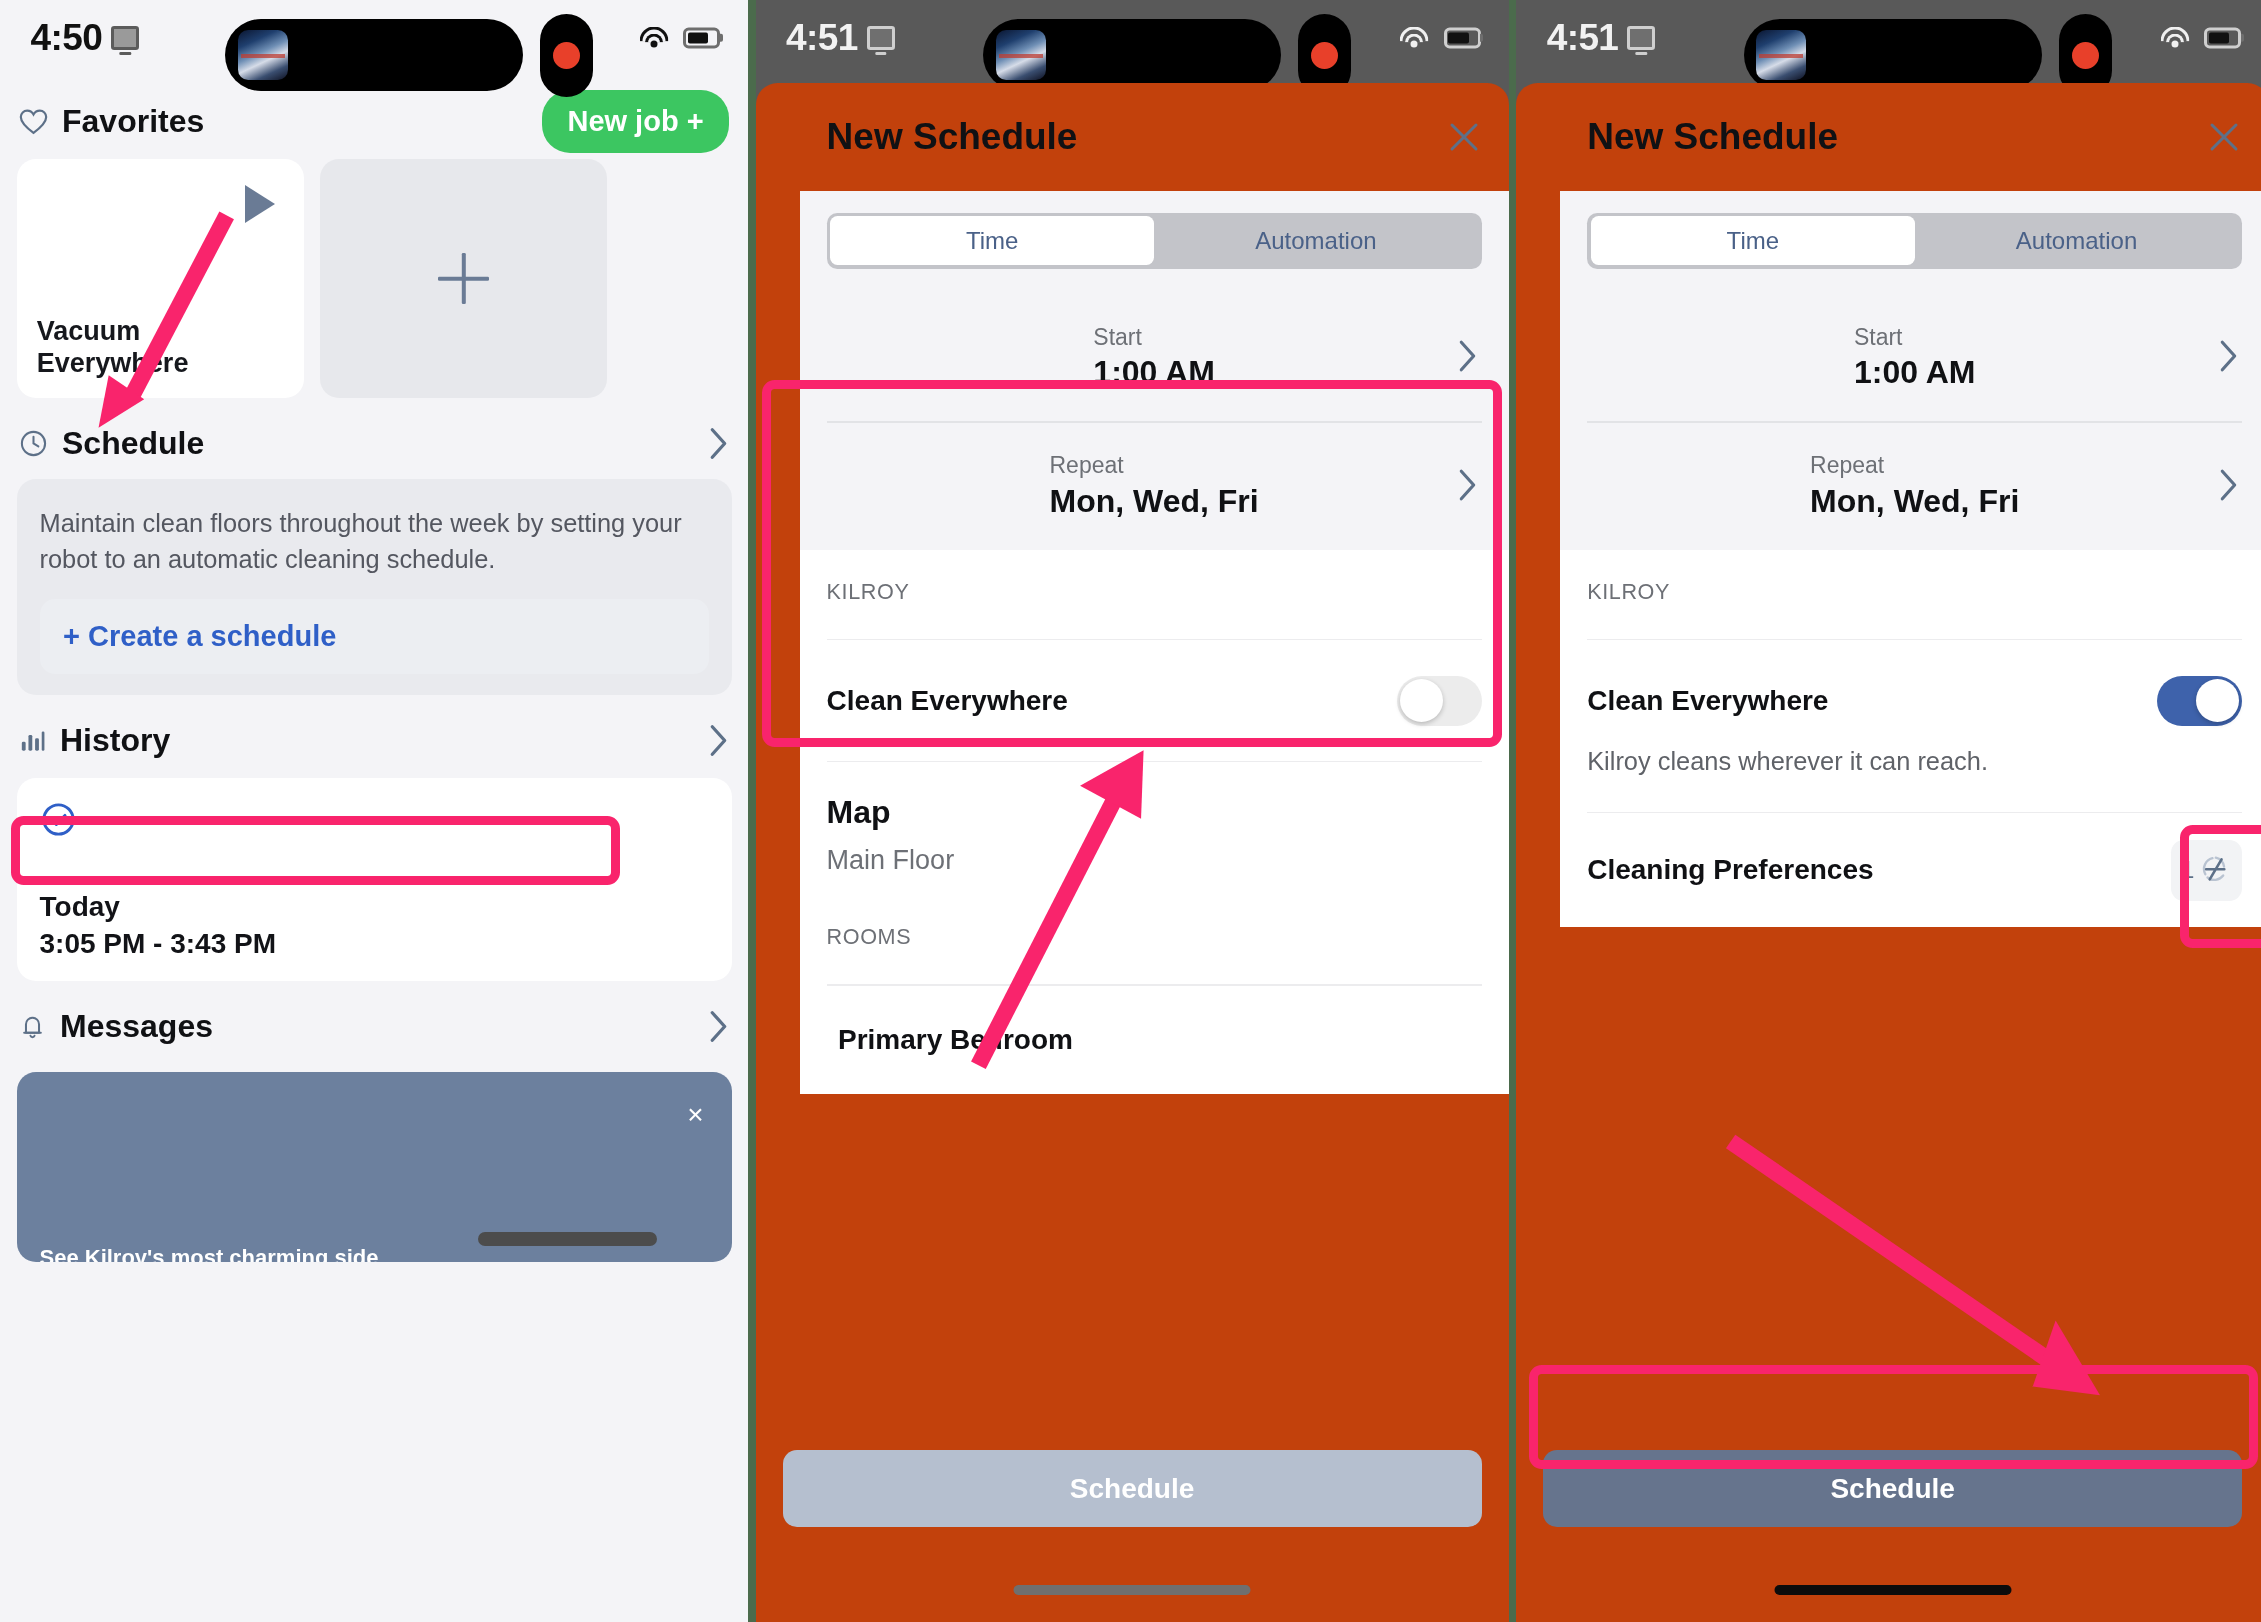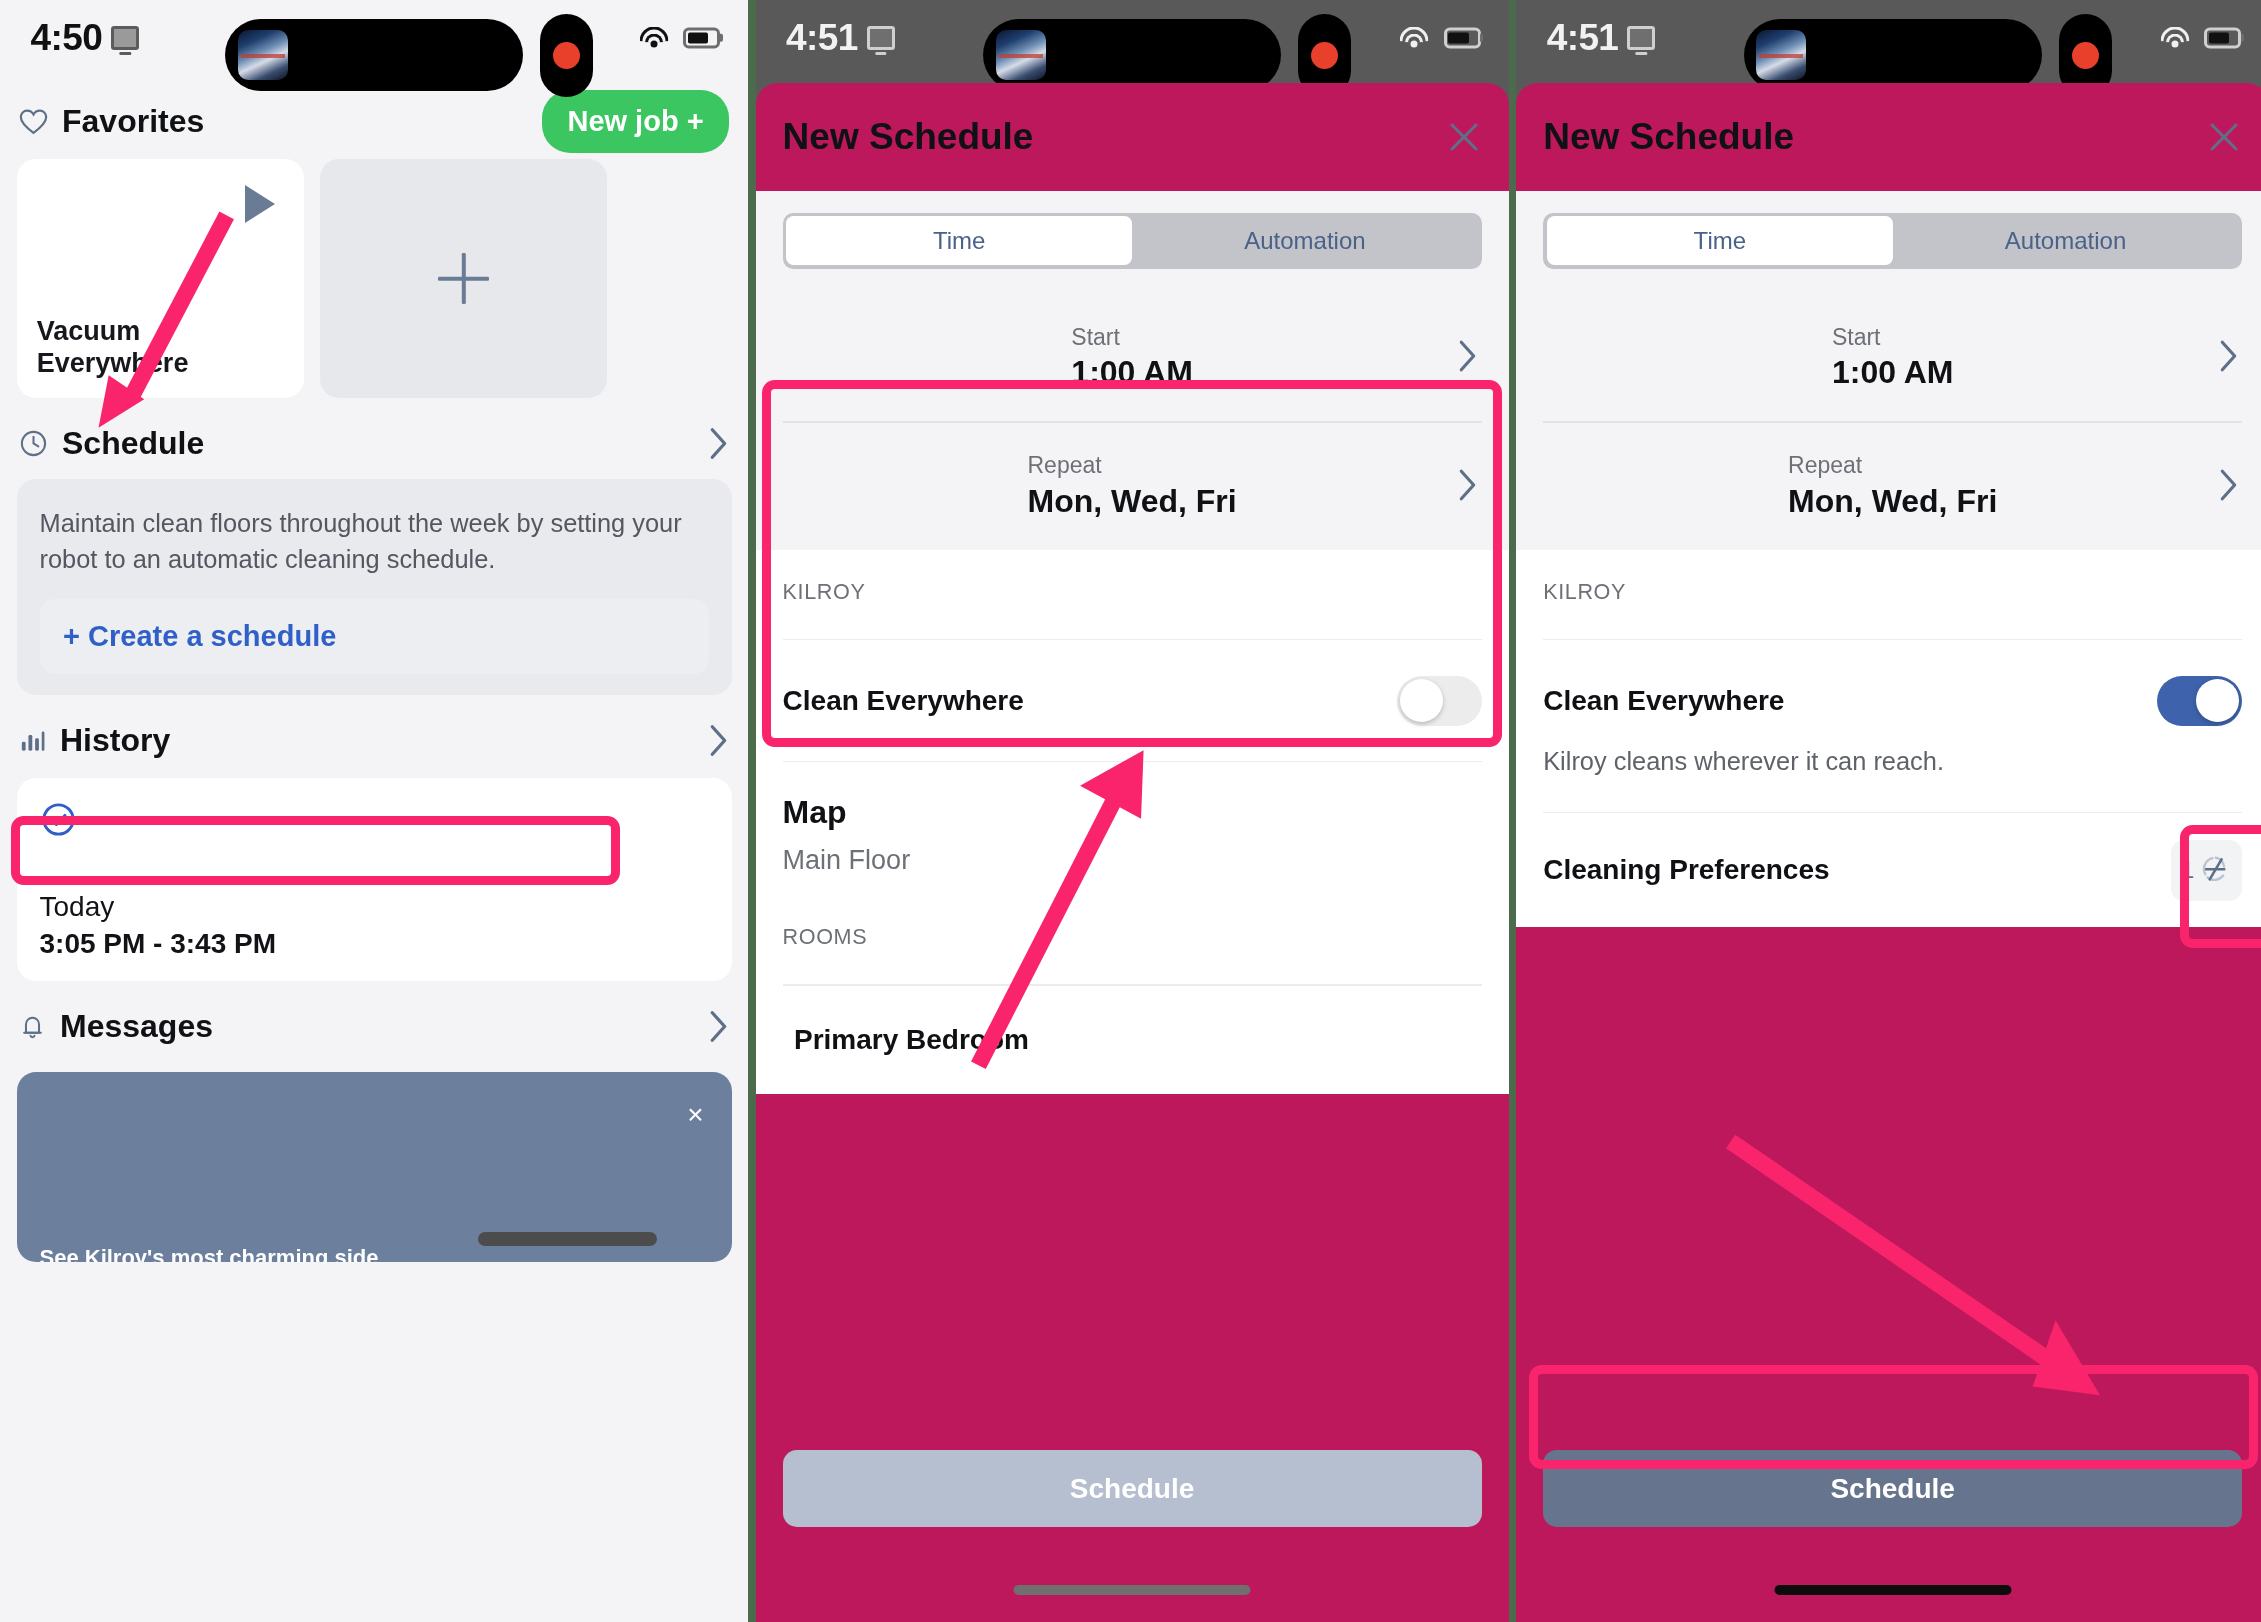--- a/index.html
+++ b/index.html
@@ -99,21 +99,21 @@
   .schedcard { margin: 9px 16.5px 0; background: #e9eaee; border-radius: 19px; padding: 25.4px 23px 21.6px; }
   .schedcard p { font-size: 25.4px; line-height: 1.42; color: #545760; }
   .createbtn {
     margin-top: 21.6px; background: #eceef2; border: 2.5px solid #eceef2; border-radius: 15.2px;
     height: 75px; display:flex; align-items:center; padding-left: 21.6px;
     font-size: 29px; font-weight: bold; color: #2f5fc7; cursor: pointer;
   }
 
   .hist-card { margin: 11.4px 16.5px 0; background: #fff; border-radius: 19px; height: 203px; padding: 23px; position: relative; }
   .hist-when { position: absolute; left: 23px; bottom: 21.6px; }
-  .hist-when .d { font-size: 28px; font-weight: normal; color: #121317; }
+  .hist-when .d { font-size: 28px; font-weight: bold; color: #121317; }
   .hist-when .t { font-size: 28px; font-weight: bold; color: #121317; margin-top: 5.1px; }
 
   .tips {
     margin: 19px 16.5px 0; background: #6c809e; border-radius: 19px;
     height: 190px; padding: 28px 23px; position: relative; color: #fff; overflow: hidden;
   }
   .tips-head { display: flex; align-items: center; gap: 15.2px; }
   .tips-head .lbl { font-size: 25.4px; color: #e3e8ef; }
   .tips-x { position: absolute; right: 28px; top: 29px; font-size: 28px; color: #fff; line-height: 1; cursor: pointer; }
   .tips-body { position:absolute; left: 23px; bottom: -9px; font-size: 22px; font-weight: bold; color: #fff; white-space: nowrap; }
@@ -124,21 +124,21 @@
   .panel .sb-time { color: #f2f2f2; }
   .panel .sb-monitor { border-color:#cfcfcf; background:#6f6f6f; }
   .panel .sb-monitor::after { background:#cfcfcf; }
   .panel .wifi i:nth-child(1), .panel .wifi i:nth-child(2) { border-color:#f0f0f0; }
   .panel .wifi i:nth-child(3){ background:#f0f0f0; }
   .panel .batt { border-color:#cfcfcf; }
   .panel .batt b { background:#111; }
 
   .sheet {
     position: absolute; left: 0; right: 0; top: 83px; bottom: 0;
-    background: #be185d; border-radius: 21.6px 21.6px 0 0; overflow: hidden;
+    background: #c2410c; border-radius: 21.6px 21.6px 0 0; overflow: hidden; padding-left: 44px;
   }
   .sheet-head { height: 108px; display: flex; align-items: center; padding: 0 27px; }
   .sheet-title { font-size: 37px; font-weight: bold; color: #101114; }
   .sheet-x { margin-left: auto; width: 36px; height: 36px; cursor: pointer; }
 
   .seg-wrap { background: #f4f4f7; padding: 21.6px 27px 25.4px; }
   .segment { background: #c3c4c9; border-radius: 10.2px; height: 56px; display: flex; padding: 3.8px; }
   .seg { flex: 1; display:flex; align-items:center; justify-content:center; font-size: 24px; color: #4a6188; border-radius: 7.6px; cursor:pointer;}
   .seg.active { background: #fff; font-weight: 500; }
 

